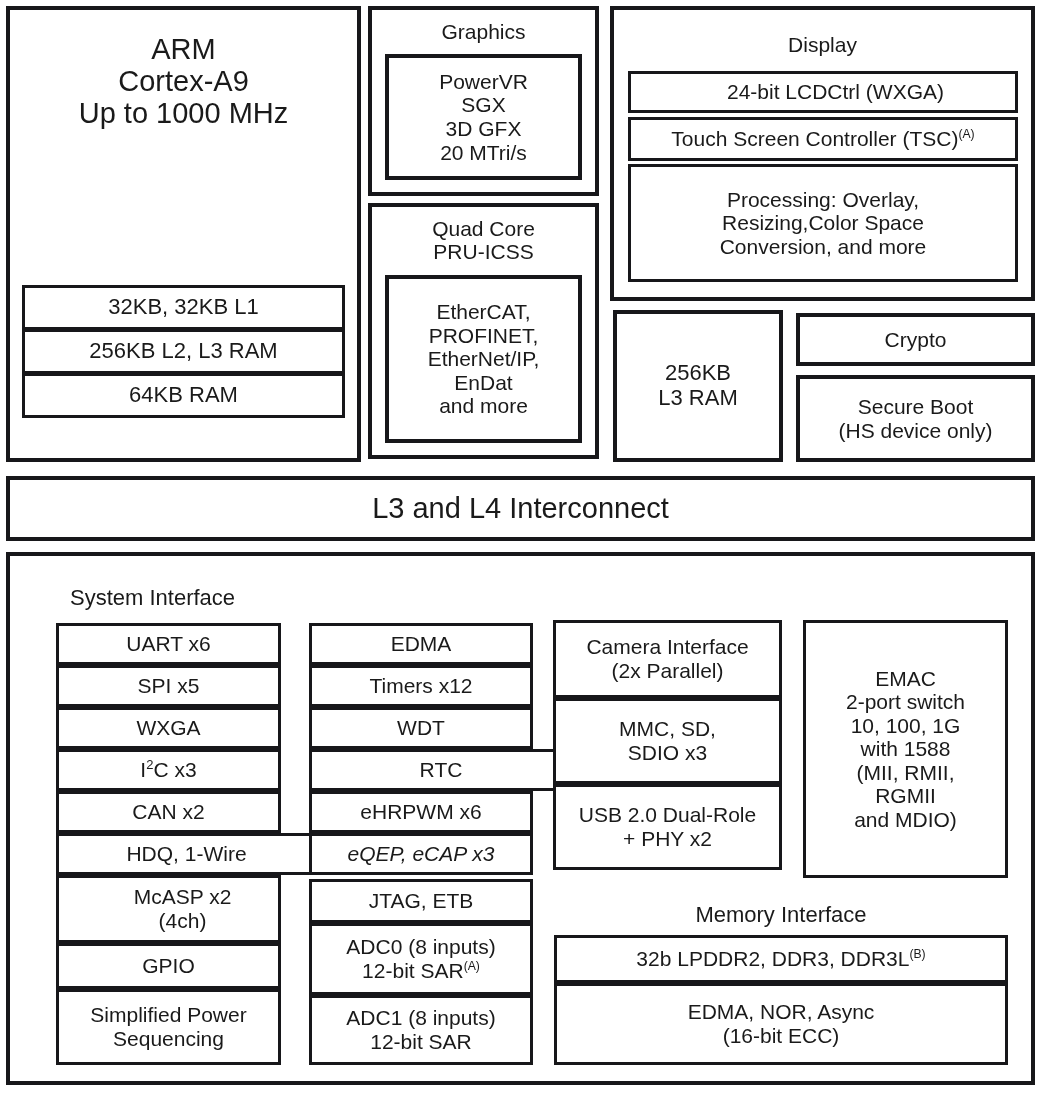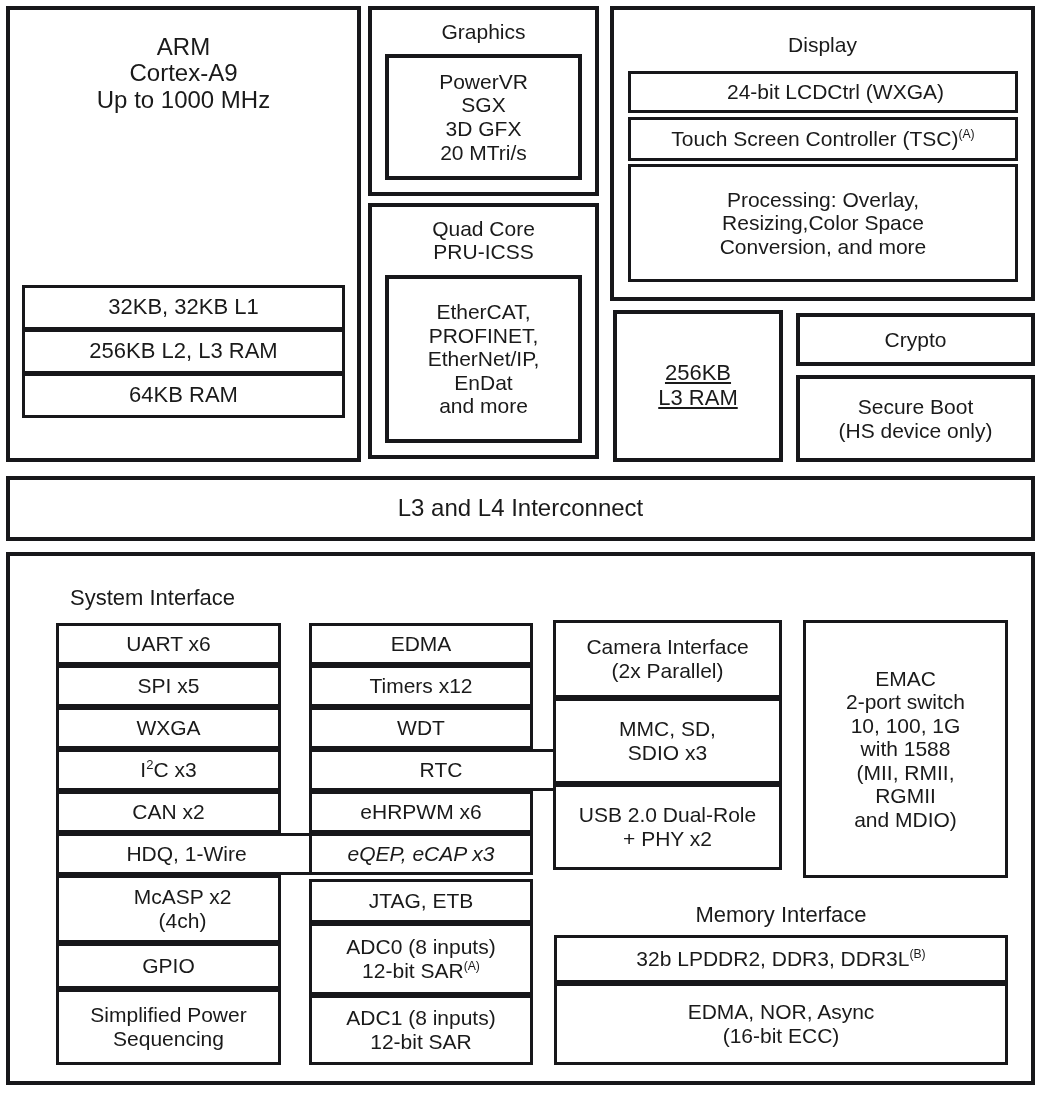--- a/index.html
+++ b/index.html
@@ -53,21 +53,21 @@
   sup {
     font-size: 0.58em;
     vertical-align: super;
     line-height: 0;
   }
   .sub2 {
     font-size: 0.62em;
     vertical-align: super;
     line-height: 0;
   }
-  .f23 { font-size: 24px; }
+  .f23 { font-size: 29px; }
   .f22 { font-size: 22px; }
   .f21 { font-size: 21px; }
   .plain-title {
     position: absolute;
     box-sizing: border-box;
     text-align: center;
     white-space: nowrap;
   }
   .left-title {
     position: absolute;
@@ -136,21 +136,21 @@
     <span class="f21">
       <span>Touch Screen Controller (TSC)</span><sup>(A)</sup>
     </span>
   </div>
   <div class="abox" style="left:628px; top:164px; width:390px; height:118px;">
     <span class="lbl f21">Processing: Overlay,</span>
     <span class="lbl f21">Resizing,Color Space</span>
     <span class="lbl f21">Conversion, and more</span>
   </div>
 
-  <div class="abox thick" style="left:613px; top:310px; width:170px; height:152px;text-decoration:underline;">
+  <div class="abox thick" style="left:613px; top:310px; width:170px; height:152px;">
     <span class="lbl f22">256KB</span>
     <span class="lbl f22">L3 RAM</span>
   </div>
 
   <div class="abox thick" style="left:796px; top:313px; width:239px; height:53px;">
     <span class="f21">Crypto</span>
   </div>
   <div class="abox thick" style="left:796px; top:375px; width:239px; height:87px;">
     <span class="lbl f21">Secure Boot</span>
     <span class="lbl f21">(HS device only)</span>

